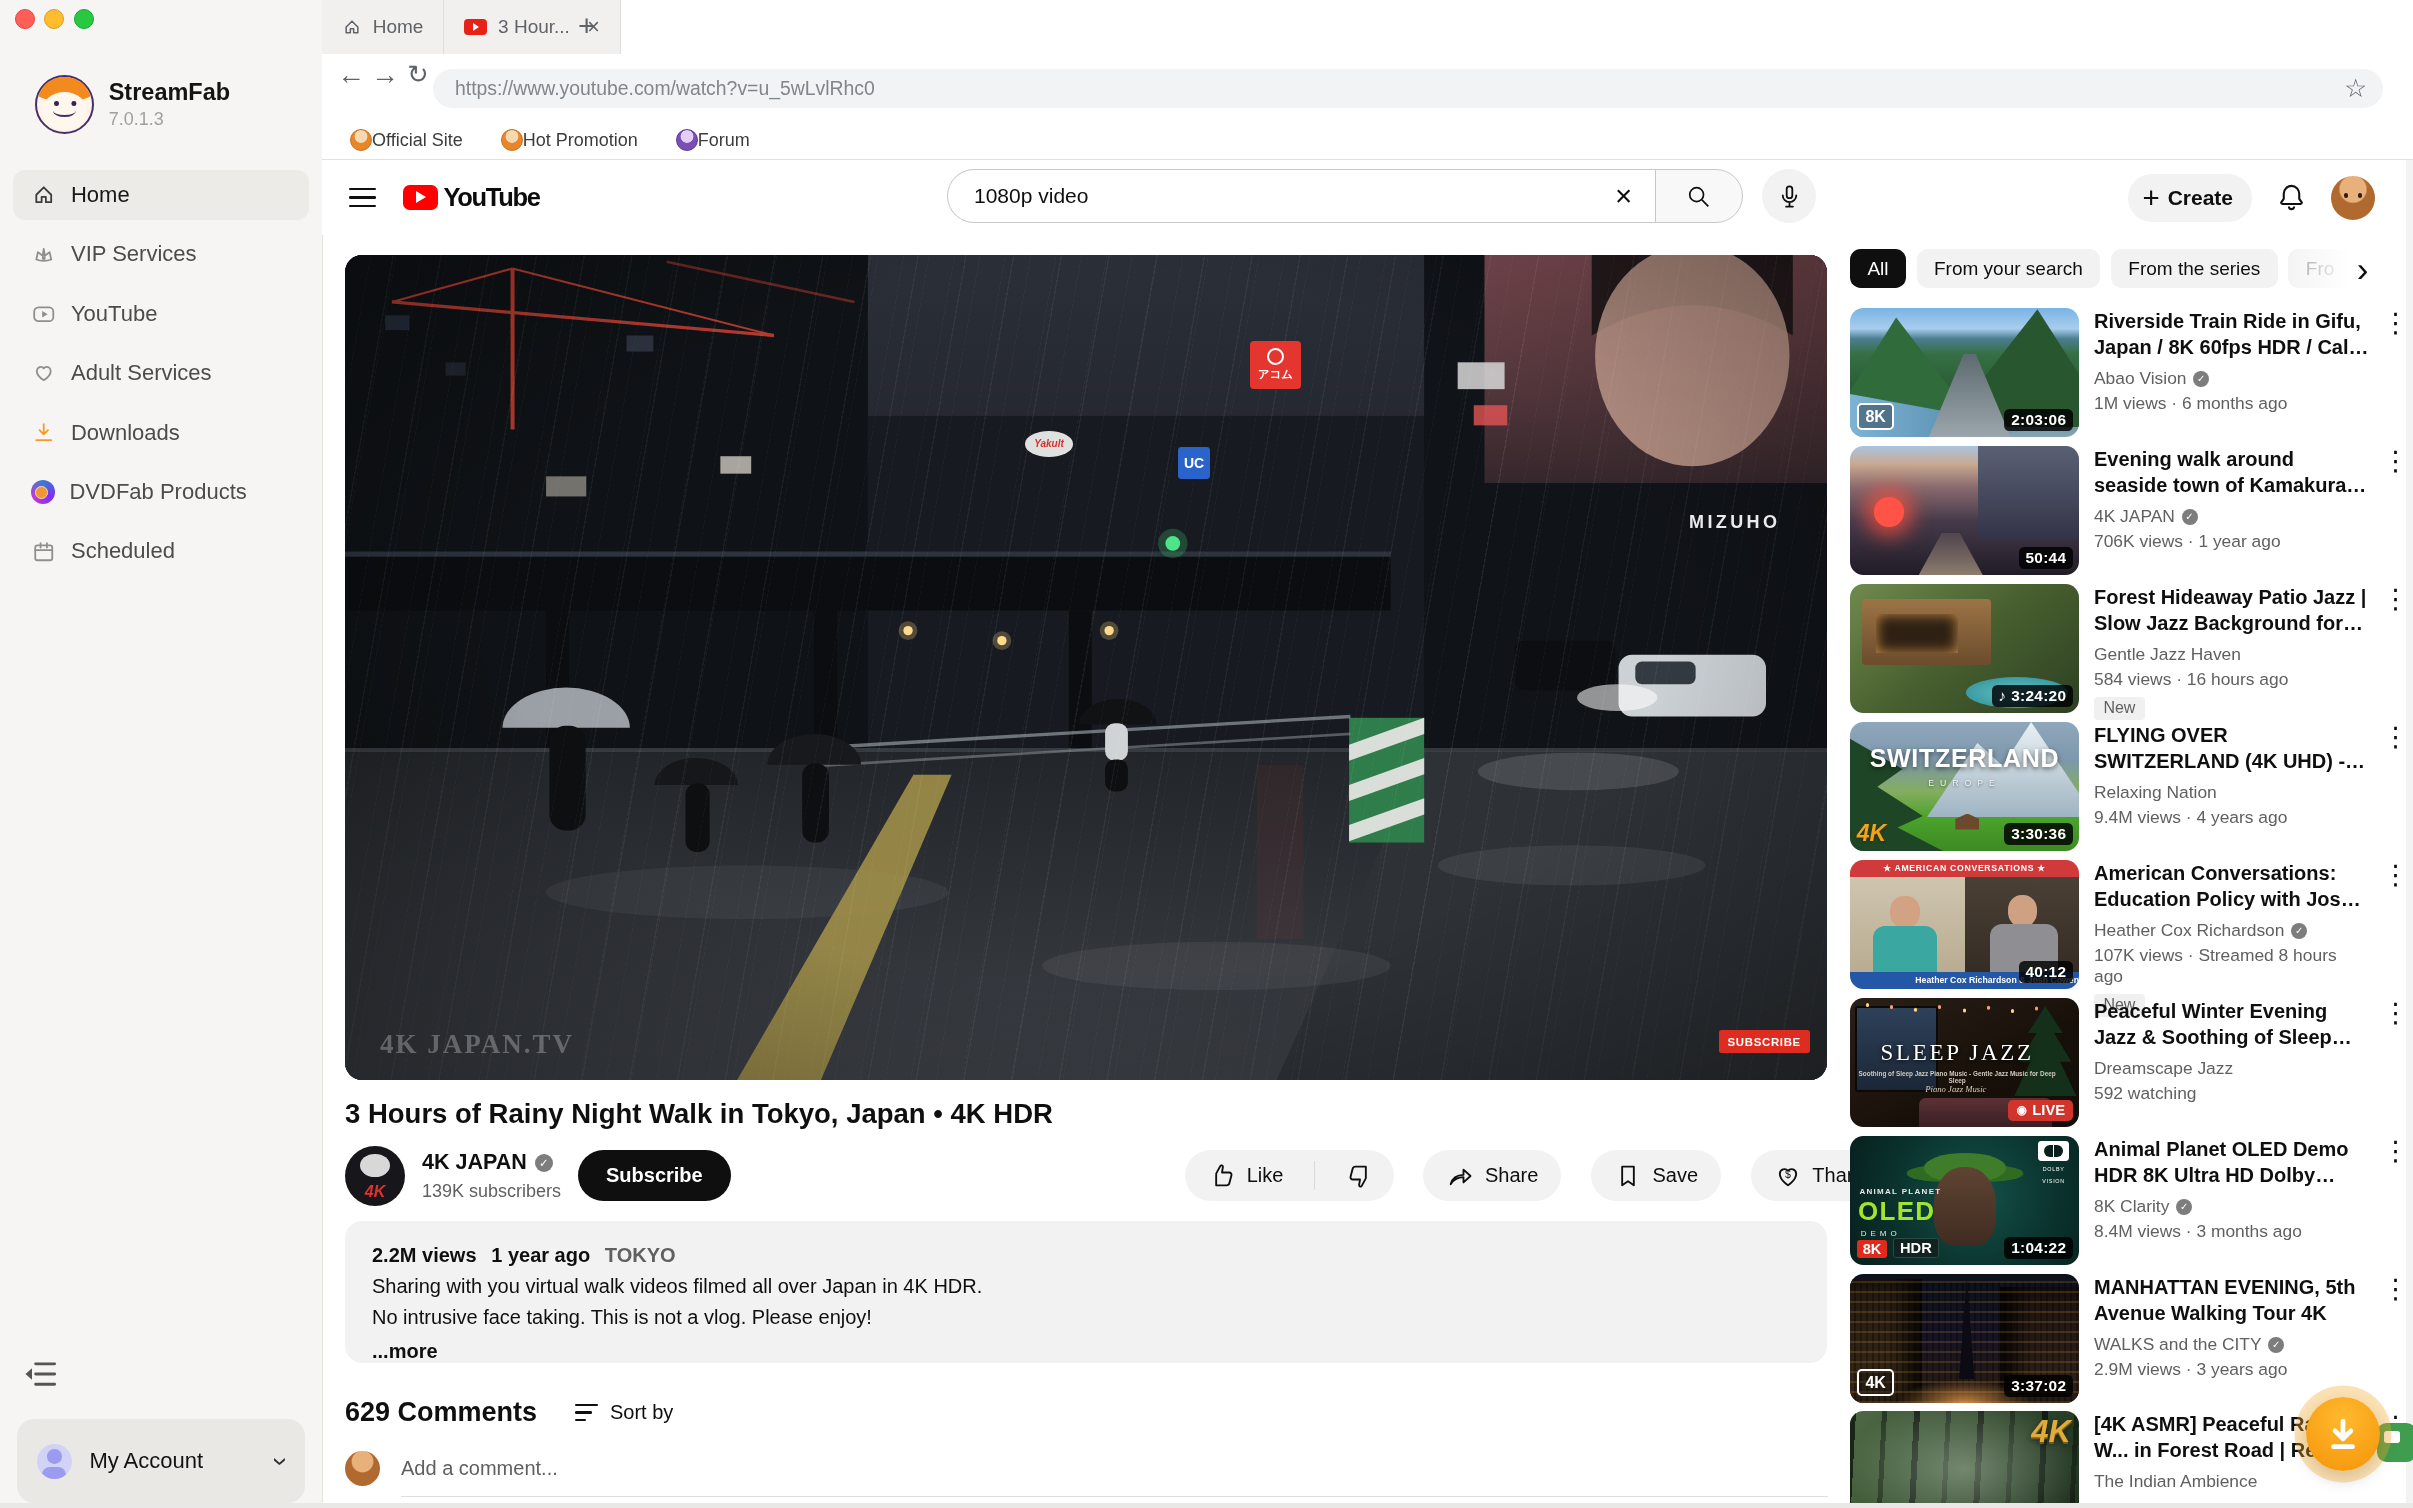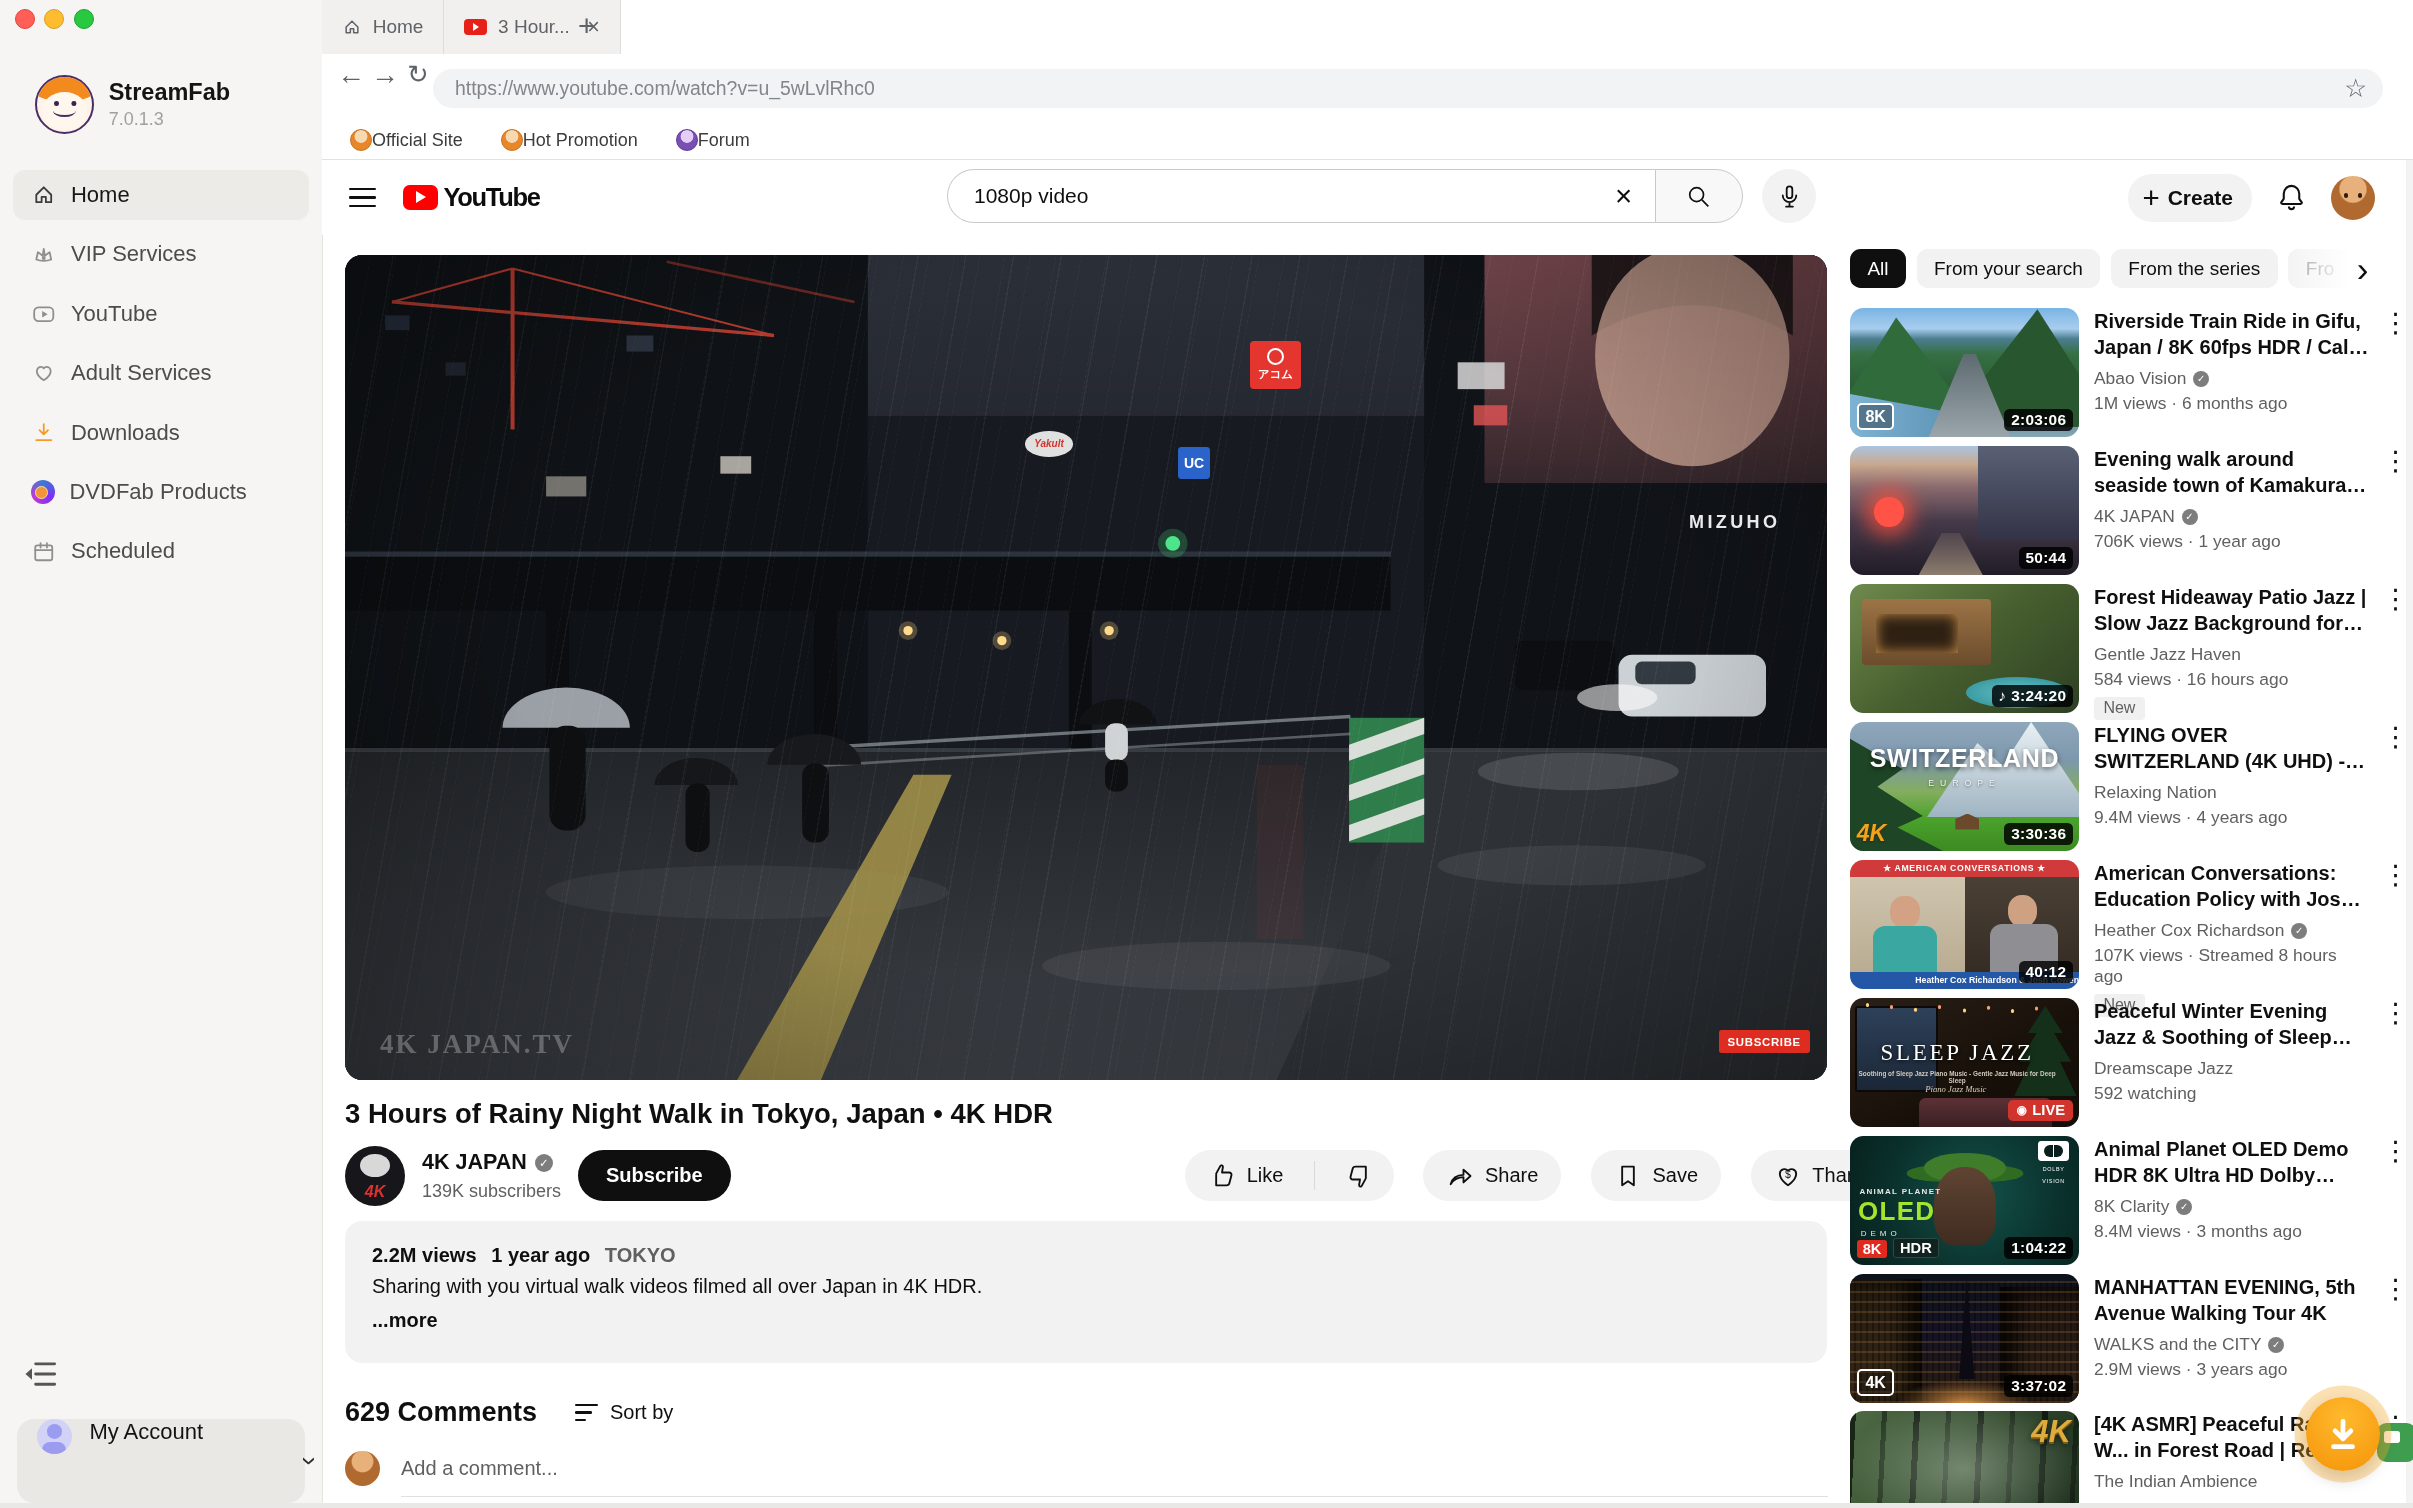--- a/index.html
+++ b/index.html
@@ -21,21 +21,21 @@
   .brandname{font-size:23.5px;font-weight:700;color:#141414;line-height:27px}
   .brandver{font-size:18px;color:#a0a0a0;margin-top:2.7px}
   .nav{position:absolute;left:13.4px;right:13.4px;top:170px;display:flex;flex-direction:column;gap:9.4px}
   .navitem{height:50px;border-radius:12px;display:flex;align-items:center;gap:14.7px;padding-left:17.4px;color:#4c4c4c;font-size:22px}
   .navitem.active{background:#ecebe8;color:#171717;font-weight:400}
   .navitem svg{width:25.5px;height:25.5px;flex:0 0 auto}
   .nico{stroke:#8f8f8f;fill:none;stroke-width:1.7;stroke-linejoin:round;stroke-linecap:round}
   .dvdfabdot{width:24px;height:24px;border-radius:50%;background:conic-gradient(#3a7bd5,#7b2ff7,#c23bd0,#3a7bd5);position:relative;flex:0 0 auto}
   .dvdfabdot::after{content:"";position:absolute;left:4.7px;top:6px;width:10.7px;height:10.7px;border-radius:50%;background:#f2953a;border:1.3px solid #fcd9a0}
   .collapse{position:absolute;left:24px;top:1358px;width:35px;height:31px}
-  .acct{position:absolute;left:17px;right:17px;top:1419px;height:84px;background:#e9e8e5;border-radius:17.4px;display:flex;gap:17.4px;padding:0 20px}
+  .acct{position:absolute;left:17px;right:17px;top:1419px;height:84px;background:#e9e8e5;border-radius:17.4px;display:flex;align-items:center;gap:17.4px;padding:0 20px}
   .acctav{width:35px;height:35px;border-radius:50%;background:#d2d2f7;position:relative;overflow:hidden;flex:0 0 auto}
   .acctav::before{content:"";position:absolute;left:10px;top:5.4px;width:14.7px;height:14.7px;border-radius:50%;background:#9b9cf0}
   .acctav::after{content:"";position:absolute;left:5.4px;bottom:-2.7px;width:24px;height:14.7px;border-radius:8px 8px 0 0;background:#9b9cf0}
   .acctlabel{font-size:22px;color:#121212;flex:1}
   .acctchev{font-size:27px;color:#2d2d2d;transform:rotate(90deg);line-height:1}
 
   
   .tabstrip{position:absolute;left:322px;top:0;right:0;height:54px;background:#fff;border-bottom:0.7px solid #e4e4e4}
   .tabs{position:absolute;left:0;top:0;height:54px;display:flex}
   .tab{height:54px;background:#f1f0ee;display:flex;align-items:center;gap:10.7px;padding:0 20px;font-size:19px;color:#5f6368;border-right:0.7px solid #ddd}
@@ -532,20 +532,21 @@
       </div>
   </div>
 
   <div class="desc">
     <div class="descmeta">
       <span>2.2M views</span>
       <span>1 year ago</span>
       <span class="tag">TOKYO</span>
     </div>
     <div class="descline">Sharing with you virtual walk videos filmed all over Japan in 4K HDR.</div>
+    <div class="descline">No intrusive face taking. This is not a vlog. Please enjoy!</div>
     <div class="descmore">...more</div>
   </div>
 
   <div class="cmhead">629 Comments</div>
   <div class="sortby">
     <span class="sortico">
         <i style="width:23px"></i>
         <i style="width:17px"></i>
         <i style="width:10.7px"></i>
       </span>

